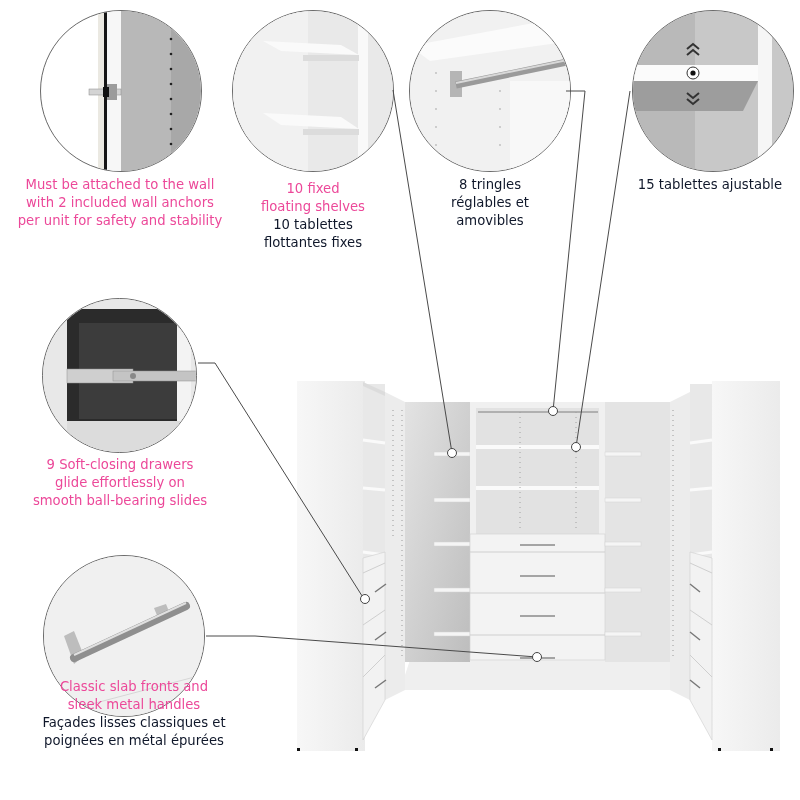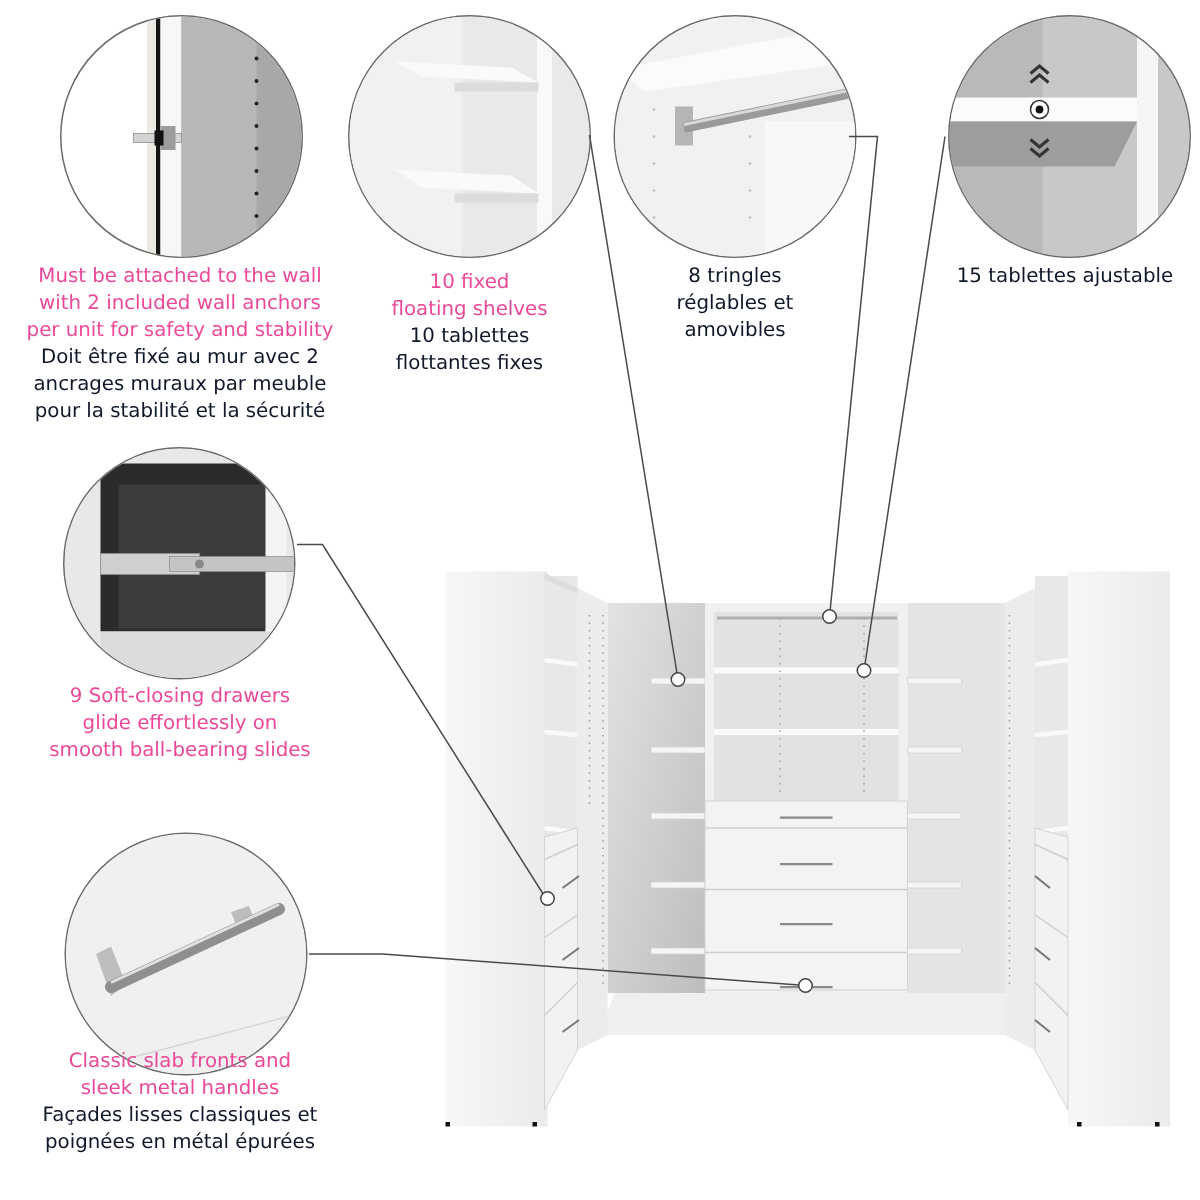--- a/index.html
+++ b/index.html
@@ -228,23 +228,20 @@
     <circle cx="576" cy="447" r="4.5"></circle>
     <circle cx="365" cy="599" r="4.5"></circle>
     <circle cx="537" cy="657" r="4.5"></circle>
   </g>
 </svg>
 
 <div class="caption" style="left:0px;top:176px;width:240px;">
   <span class="en">Must be attached to the wall
 with 2 included wall anchors
 per unit for safety and stability</span>
-  <span class="fr">Doit être fixé au mur avec 2
-ancrages muraux par meuble
-pour la stabilité et la sécurité</span>
 </div>
 
 <div class="caption" style="left:232px;top:180px;width:162px;">
   <span class="en">10 fixed
 floating shelves</span>
   <span class="fr">10 tablettes
 flottantes fixes</span>
 </div>
 
 <div class="caption" style="left:409px;top:176px;width:162px;">
@@ -256,18 +253,18 @@
 <div class="caption" style="left:620px;top:176px;width:180px;">
   <span class="fr">15 tablettes ajustable</span>
 </div>
 
 <div class="caption" style="left:0px;top:456px;width:240px;">
   <span class="en">9 Soft-closing drawers
 glide effortlessly on
 smooth ball-bearing slides</span>
 </div>
 
-<div class="caption" style="left:0px;top:699px;width:240px;">
+<div class="caption" style="left:0px;top:678px;width:240px;padding-left:14px;">
   <span class="en">Classic slab fronts and
 sleek metal handles</span>
   <span class="fr">Façades lisses classiques et
 poignées en métal épurées</span>
 </div>
 
 </body></html>

